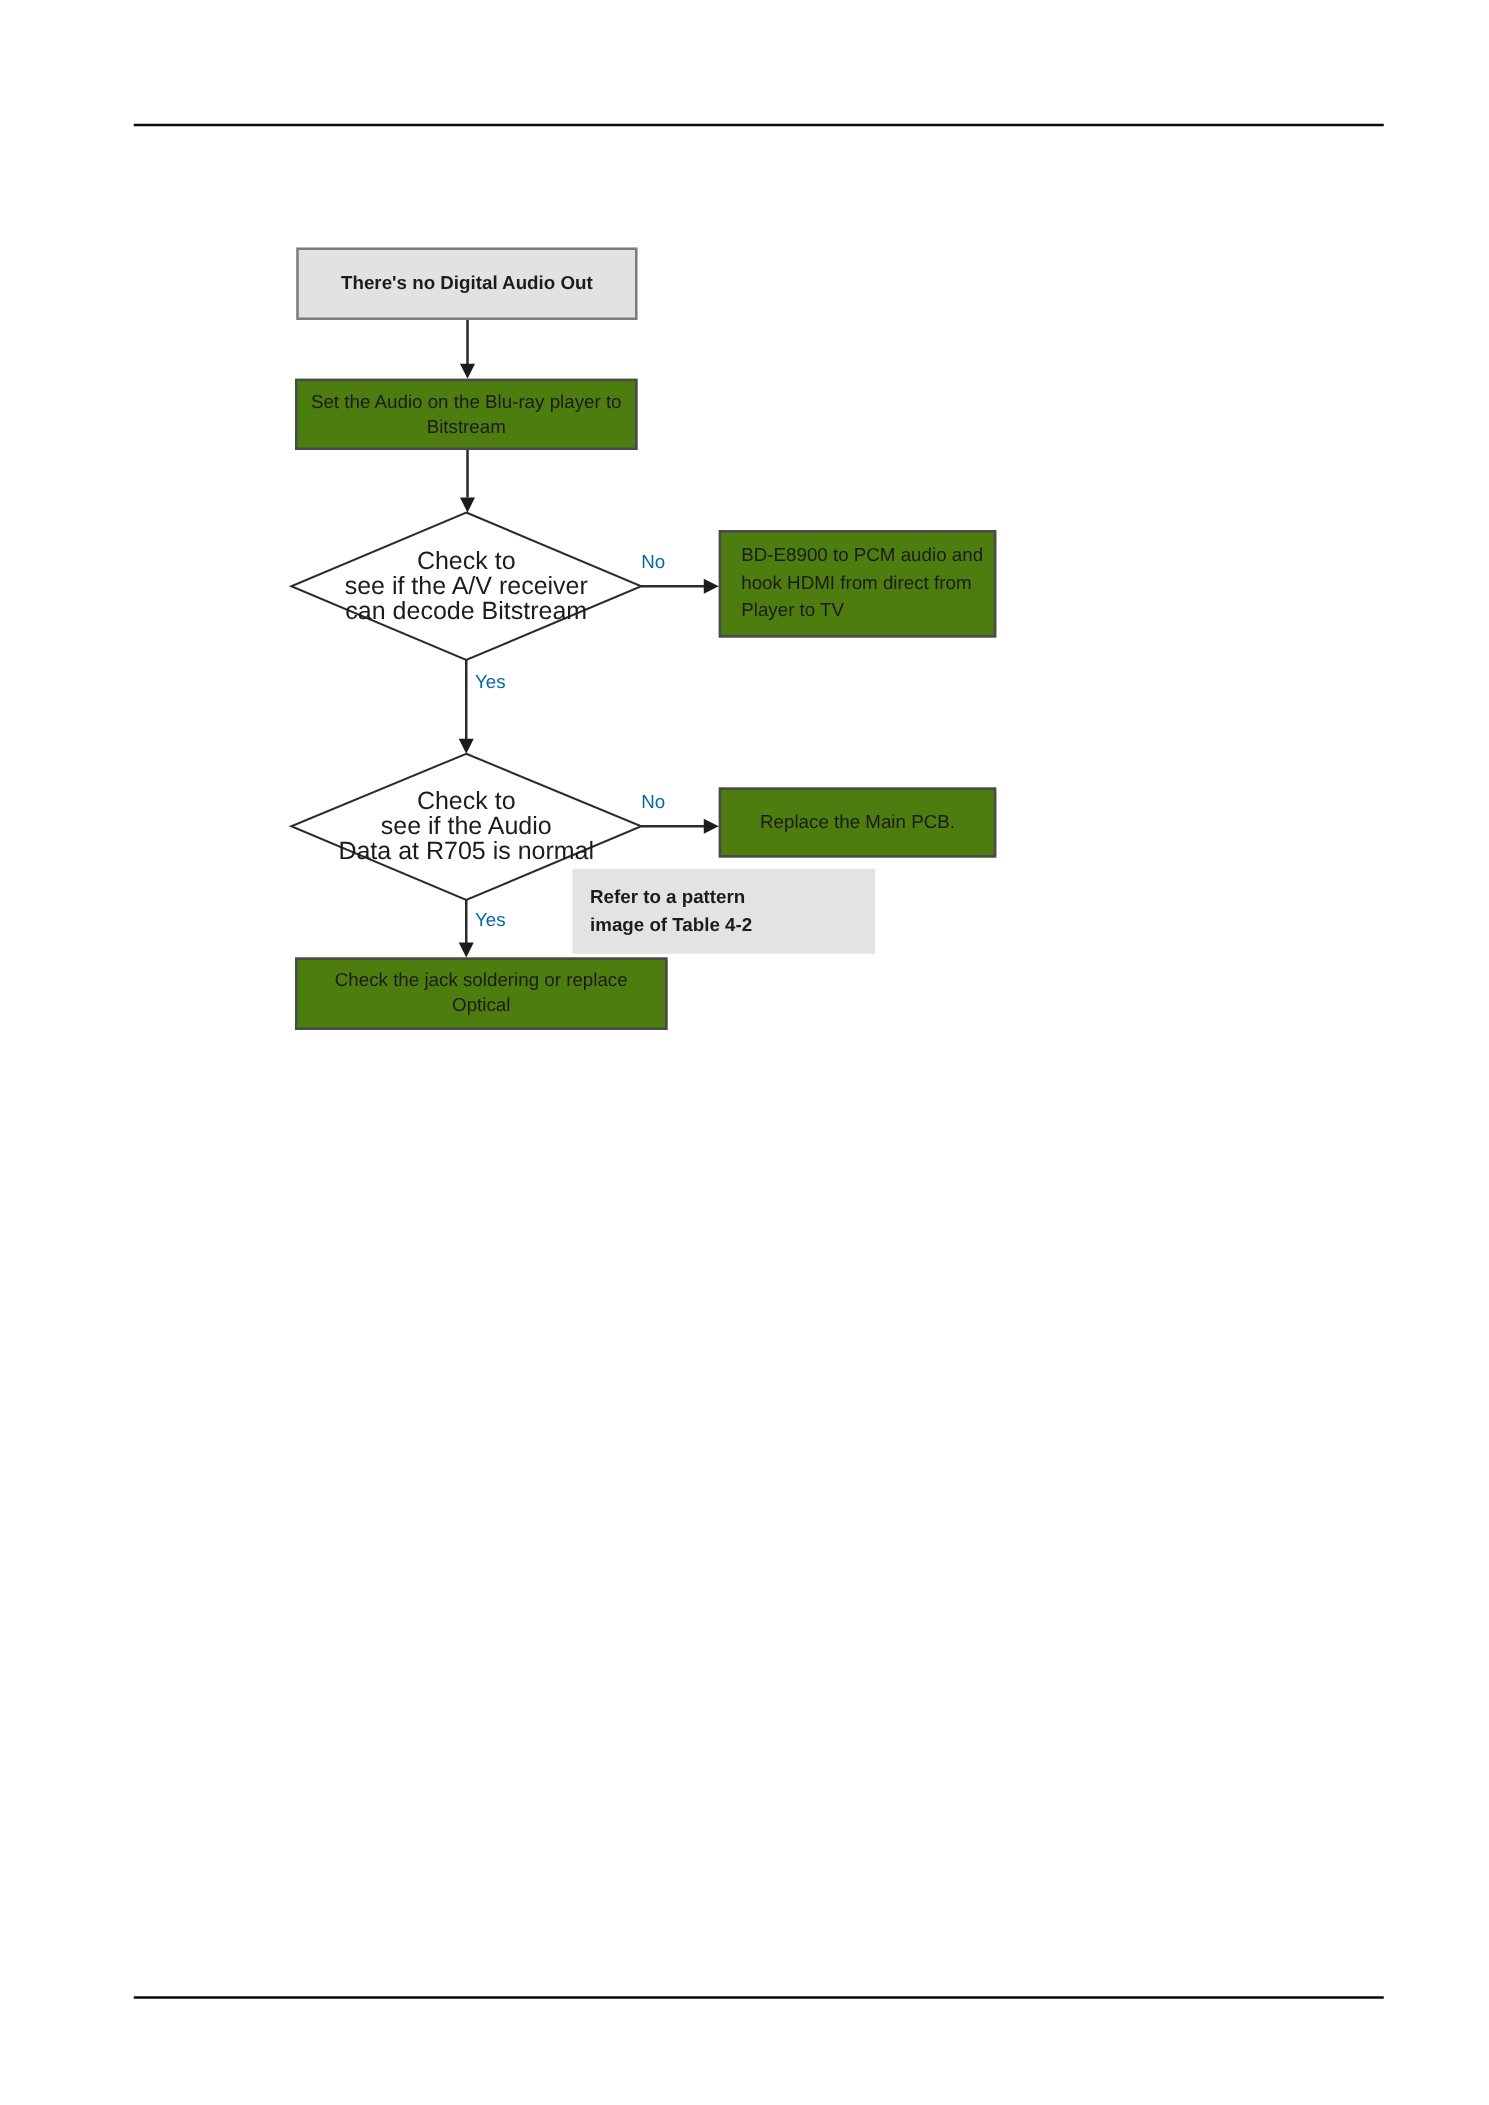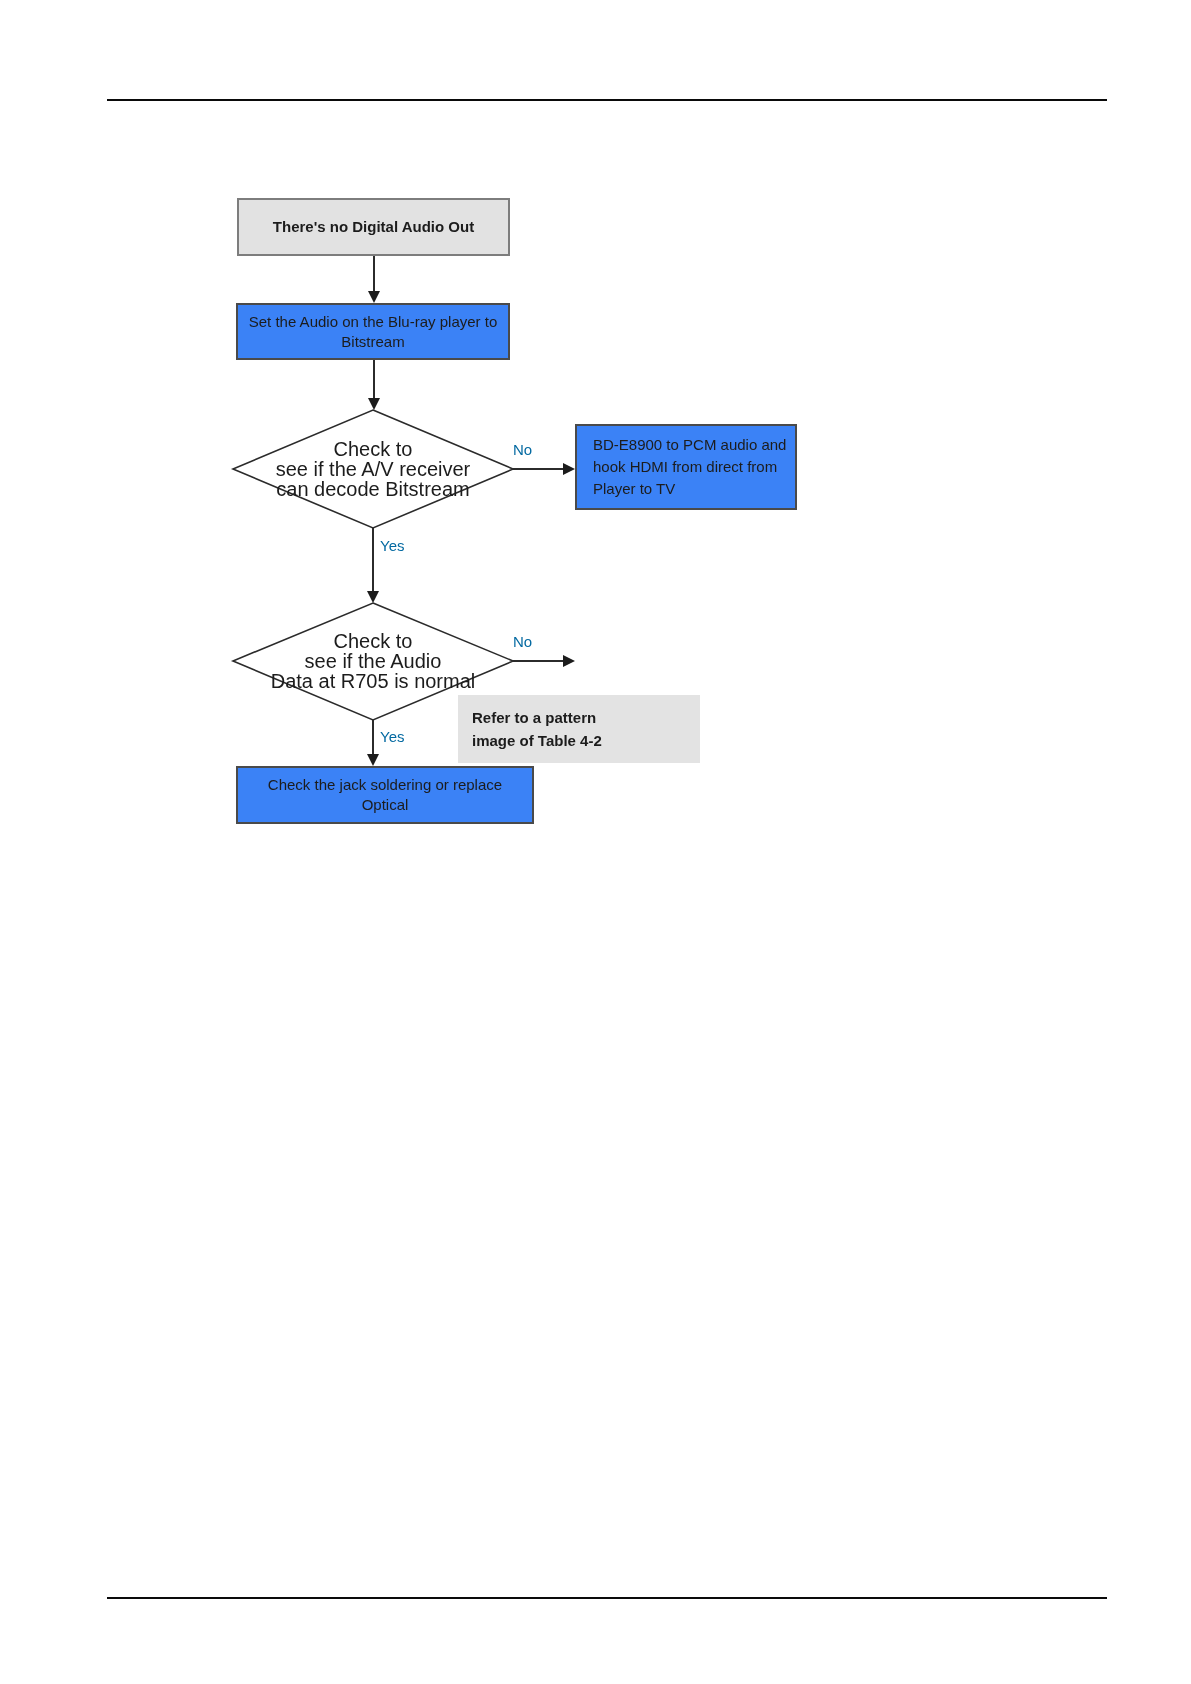--- a/index.html
+++ b/index.html
@@ -38,21 +38,21 @@
     display: flex;
     align-items: center;
     justify-content: center;
     text-align: center;
     font-size: 15px;
     line-height: 20px;
     white-space: pre-line;
     color: #1c1c1c;
   }
   .node.boxed {
-    background: #3b82f6;
+    background: #4d7c0f;
     border: 2px solid #4a4a4a;
   }
   .node.start {
     background: #e2e2e2;
     border: 2px solid #7d7d7d;
     font-weight: bold;
   }
   .node.left-text {
     justify-content: flex-start;
     text-align: left;
@@ -131,20 +131,21 @@
 Player to TV</div>
 
   <div class="edge-label" style="left:380px; top:537px;">Yes</div>
 
   <div class="diamond-text" style="left:253px; top:612px; width:240px; height:98px;">Check to
 see if the Audio
 Data at R705 is normal</div>
 
   <div class="edge-label" style="left:513px; top:633px;">No</div>
 
+  <div class="node boxed" style="left:575px; top:630px; width:222px; height:56px;">Replace the Main PCB.</div>
 
   <div class="node note" style="left:458px; top:695px; width:242px; height:68px;">Refer to a pattern
 image of Table 4-2</div>
 
   <div class="edge-label" style="left:380px; top:728px;">Yes</div>
 
   <div class="node boxed" style="left:236px; top:766px; width:298px; height:58px;">Check the jack soldering or replace
 Optical</div>
 
 </div>

